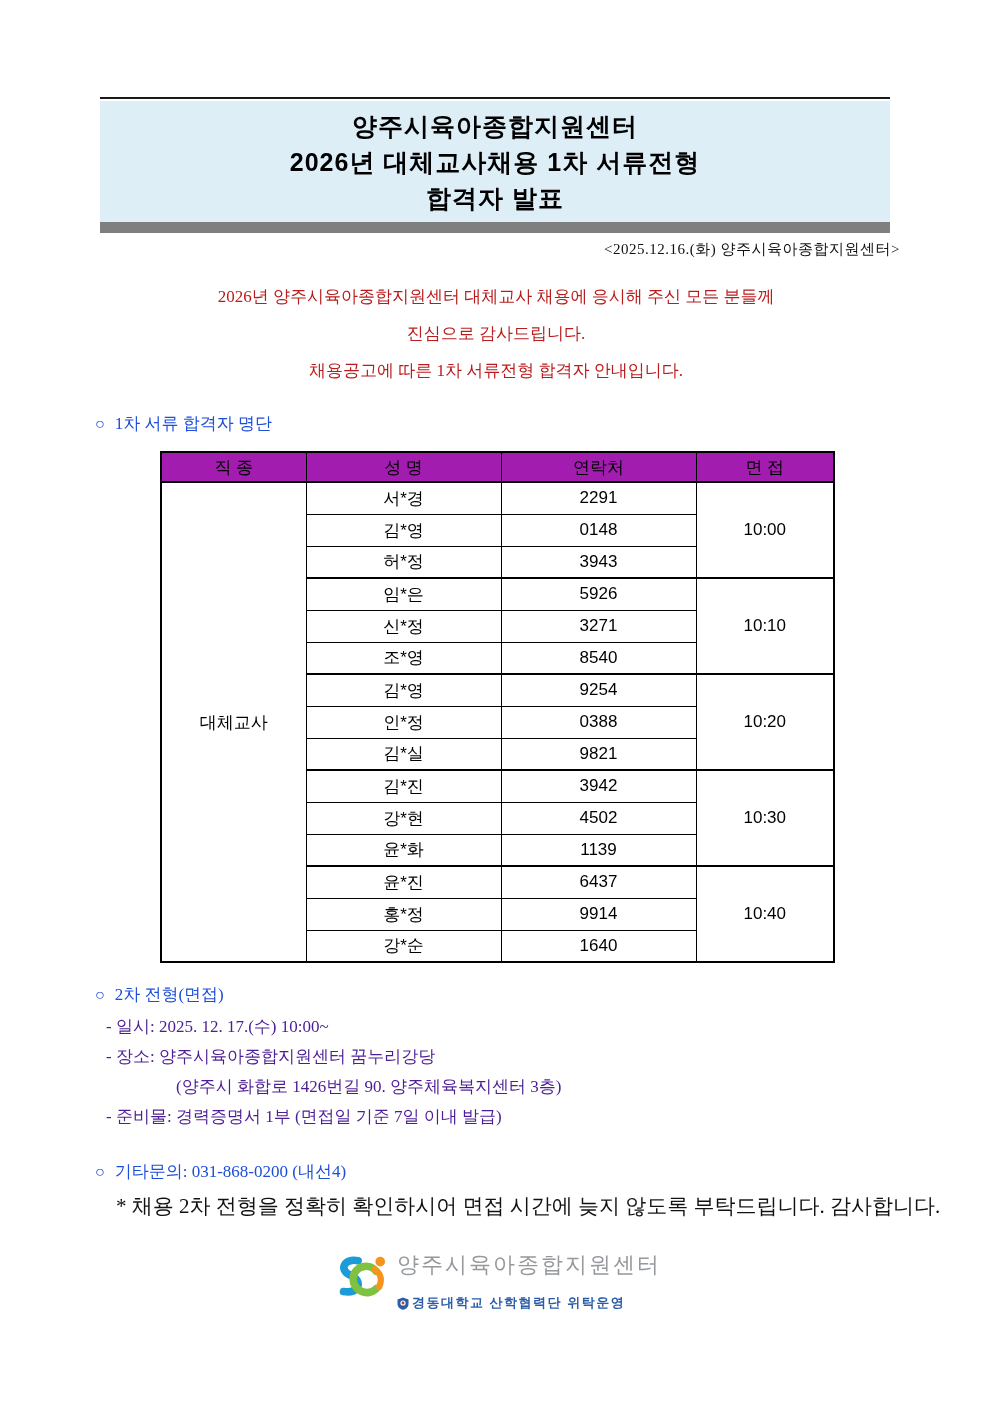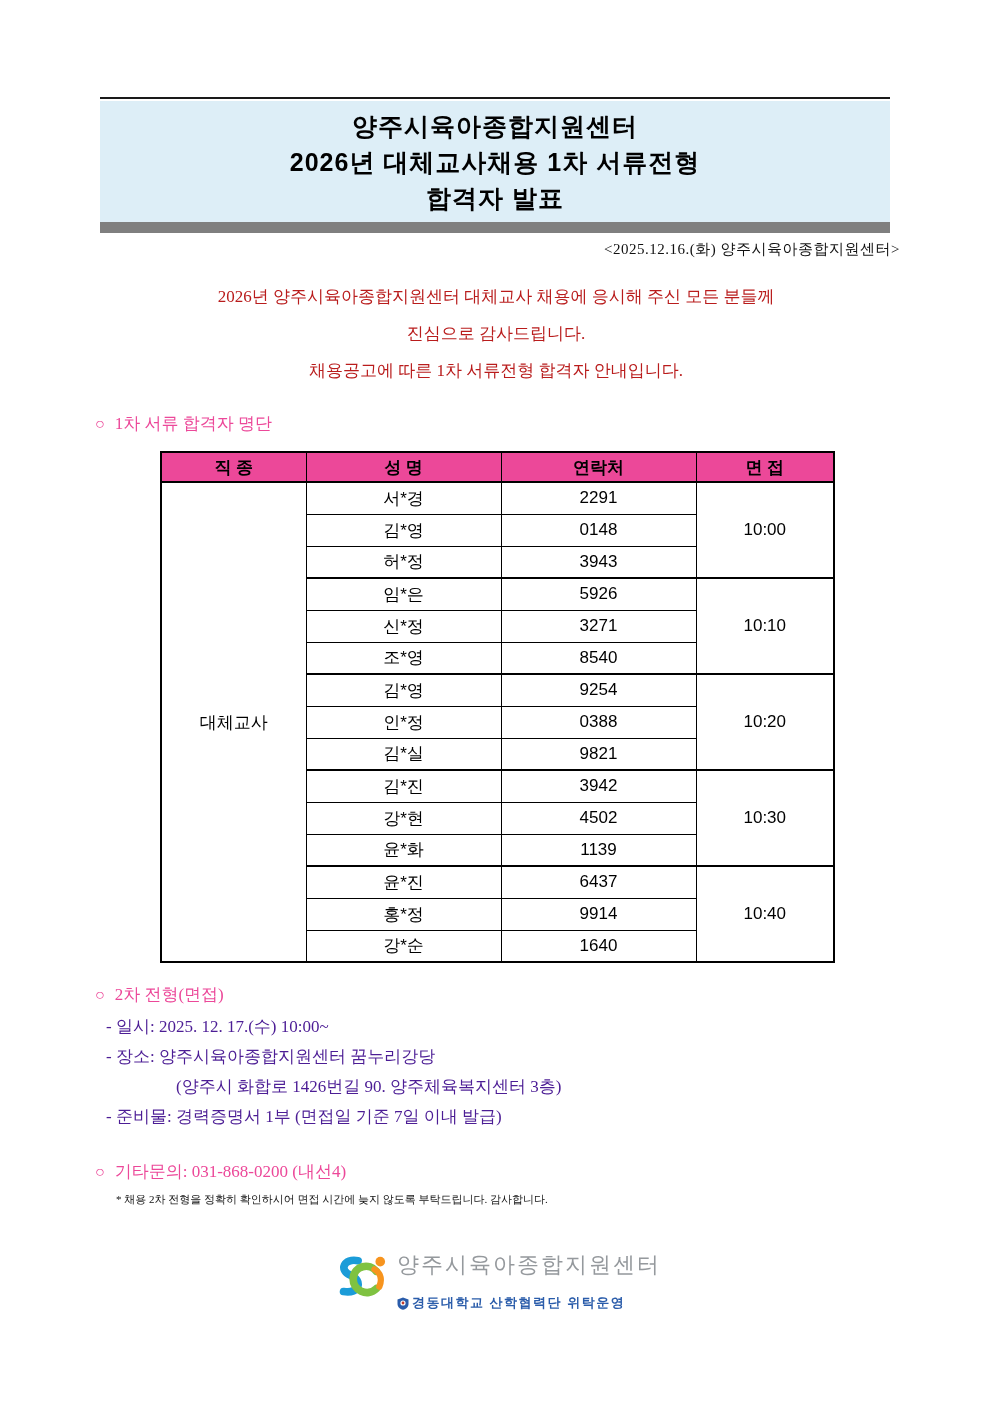--- a/index.html
+++ b/index.html
@@ -64,21 +64,21 @@
     font-size: 17px;
     line-height: 37px;
     color: #b91c1c;
   }
 
   
   .section-heading {
     position: absolute;
     left: 95px;
     font-size: 17px;
-    color: #ec4899;
+    color: #1d4ed8;
     white-space: nowrap;
   }
   .section-heading .bullet {
     display: inline-block;
     margin-right: 10px;
     font-size: 16px;
   }
   .sec1 { top: 412px; }
 
   
@@ -89,22 +89,22 @@
   table.applicants {
     border-collapse: collapse;
     table-layout: fixed;
     width: 673px;
     font-family: "Liberation Sans", "DejaVu Sans", sans-serif;
     font-size: 17px;
     color: #000000;
     border: 2px solid #000000;
   }
   table.applicants th {
-    background: #ec4899;
-    font-weight: bold;
+    background: #a21caf;
+    font-weight: normal;
     height: 30px;
     border: 1px solid #000000;
     border-bottom: 2px solid #000000;
     text-align: center;
   }
   table.applicants td {
     height: 32px;
     border: 1px solid #000000;
     text-align: center;
     vertical-align: middle;
@@ -119,21 +119,21 @@
     position: absolute;
     left: 106px;
     font-size: 17px;
     color: #4c1d95;
     white-space: nowrap;
   }
   .detail-line.indented { left: 176px; }
   .note-line {
     position: absolute;
     left: 116px;
-    font-size: 11px;
+    font-size: 21px;
     color: #111111;
     white-space: nowrap;
   }
 
   
   .footer {
     position: absolute;
     top: 1252px; left: 0;
     width: 100%;
     display: flex;

